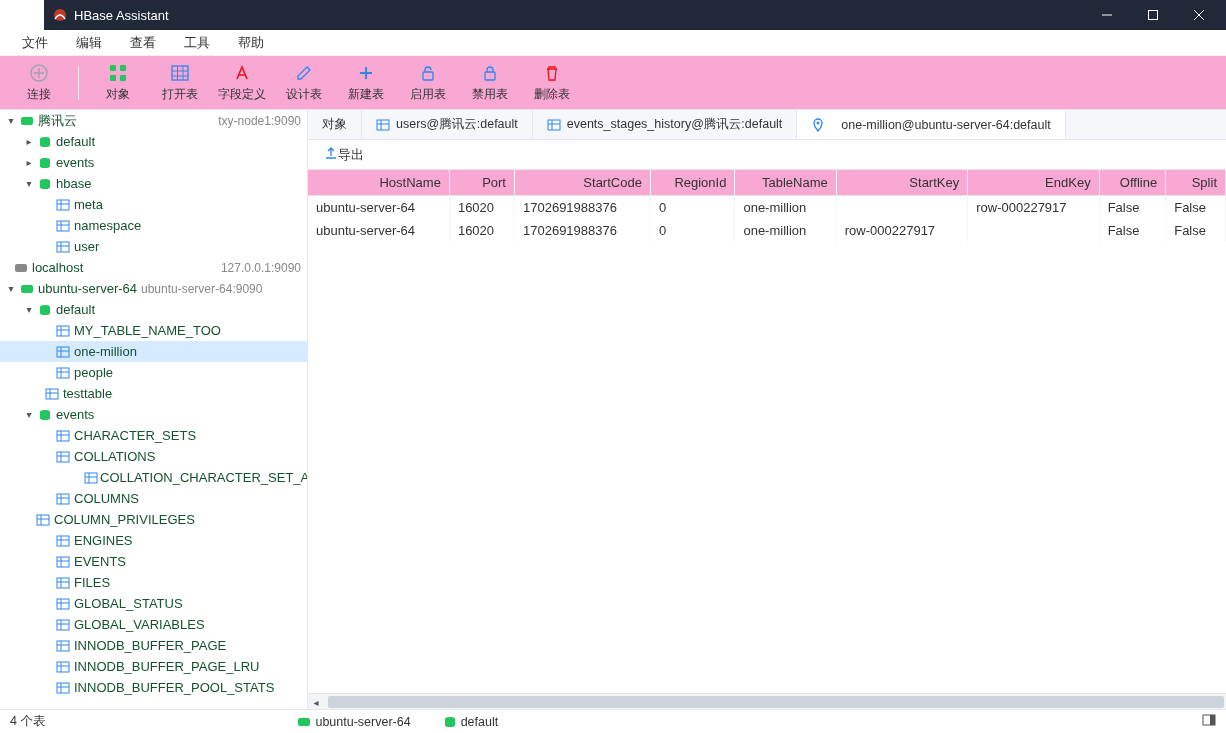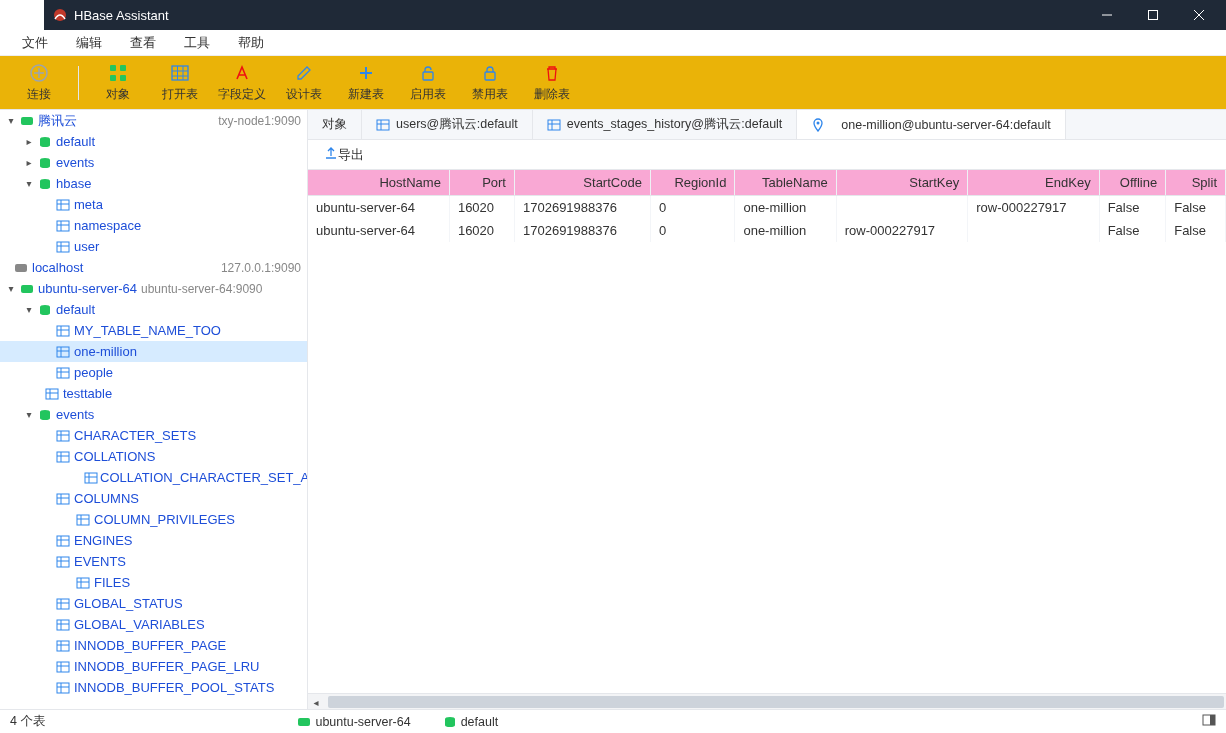--- a/index.html
+++ b/index.html
@@ -4,32 +4,32 @@
 <style>
   * { box-sizing: border-box; margin: 0; padding: 0; }
   body { font-family: "Microsoft YaHei", "Segoe UI", sans-serif; font-size: 13px; color: #333; height: 100vh; display: flex; flex-direction: column; overflow: hidden; background: #fff; }
   .titlebar { height: 30px; background: #1f2937; color: #fff; display: flex; align-items: center; padding: 0 4px 0 8px; margin-left: 44px; }
   .titlebar-icon { width: 16px; height: 16px; margin-right: 6px; display: flex; align-items: center; justify-content: center; }
   .titlebar-title { flex: 1; font-size: 13px; }
   .titlebar-btns { display: flex; }
   .titlebar-btn { width: 46px; height: 30px; display: flex; align-items: center; justify-content: center; cursor: pointer; }
   .menubar { height: 26px; background: #fff; display: flex; align-items: center; padding: 0 8px; border-bottom: 1px solid #eee; }
   .menubar-item { padding: 3px 14px; cursor: pointer; font-size: 13px; }
-  .toolbar { height: 54px; background: #eab308; display: flex; align-items: center; padding: 0 10px; border-bottom: 1px solid #e5e7eb; gap: 4px; }
+  .toolbar { height: 54px; background: #f9a8d4; display: flex; align-items: center; padding: 0 10px; border-bottom: 1px solid #e5e7eb; gap: 4px; }
   .toolbar-btn { width: 58px; display: flex; flex-direction: column; align-items: center; justify-content: center; cursor: pointer; padding: 4px 0; }
   .toolbar-ico { height: 22px; display: flex; align-items: center; justify-content: center; }
   .toolbar-lbl { font-size: 12px; margin-top: 2px; color: #333; }
   .toolbar-sep { width: 1px; height: 34px; background: #e5e7eb; margin: 0 6px; }
   .workspace { flex: 1; display: flex; overflow: hidden; }
   .sidebar { width: 308px; border-right: 1px solid #e5e7eb; overflow-y: auto; background: #fff; }
   .tree-row { display: flex; align-items: center; height: 21px; padding-left: 4px; cursor: pointer; white-space: nowrap; }
   .tree-row.selected { background: #d6ebff; }
   .tree-arrow { width: 14px; display: inline-flex; align-items: center; justify-content: center; font-size: 10px; color: #555; }
   .tree-ico { width: 18px; display: inline-flex; align-items: center; justify-content: center; margin-right: 2px; }
-  .tree-lbl { font-size: 13px; color: #1d4ed8; }
+  .tree-lbl { font-size: 13px; color: #14532d; }
   .tree-sub { font-size: 12px; color: #888; margin-left: auto; padding-right: 6px; }
   .tree-sub.inline { margin-left: 4px; }
   .main { flex: 1; display: flex; flex-direction: column; overflow: hidden; }
   .tabs { height: 30px; background: #f5f7fa; display: flex; align-items: stretch; border-bottom: 1px solid #e5e7eb; }
   .tab { display: flex; align-items: center; padding: 0 14px; border-right: 1px solid #e5e7eb; font-size: 12.5px; cursor: pointer; background: #f5f7fa; gap: 6px; }
   .tab.active { background: #fff; gap: 16px; }
   .tab-ico { display: inline-flex; }
   .subtoolbar { height: 30px; display: flex; align-items: center; padding: 0 10px; border-bottom: 1px solid #e5e7eb; gap: 6px; font-size: 13px; }
   .subtoolbar-btn { display: flex; align-items: center; gap: 0; padding: 2px 6px; cursor: pointer; text-align: center; }
   .grid-wrap { flex: 1; overflow: auto; }
@@ -360,21 +360,21 @@
     <div class="tree-row" style="padding-left:54px">
         <span class="tree-ico">
           <svg width="14" height="14">
             <rect x="1" y="2" width="12" height="10" fill="none" stroke="#2f86eb"></rect>
             <line x1="1" y1="6" x2="13" y2="6" stroke="#2f86eb"></line>
             <line x1="5" y1="2" x2="5" y2="12" stroke="#2f86eb"></line>
           </svg>
         </span>
         <span class="tree-lbl">COLUMNS</span>
       </div>
-    <div class="tree-row" style="padding-left:74px">
+    <div class="tree-row" style="padding-left:34px">
         <span class="tree-ico">
           <svg width="14" height="14">
             <rect x="1" y="2" width="12" height="10" fill="none" stroke="#2f86eb"></rect>
             <line x1="1" y1="6" x2="13" y2="6" stroke="#2f86eb"></line>
             <line x1="5" y1="2" x2="5" y2="12" stroke="#2f86eb"></line>
           </svg>
         </span>
         <span class="tree-lbl">COLUMN_PRIVILEGES</span>
       </div>
     <div class="tree-row" style="padding-left:54px">
@@ -390,21 +390,21 @@
     <div class="tree-row" style="padding-left:54px">
         <span class="tree-ico">
           <svg width="14" height="14">
             <rect x="1" y="2" width="12" height="10" fill="none" stroke="#2f86eb"></rect>
             <line x1="1" y1="6" x2="13" y2="6" stroke="#2f86eb"></line>
             <line x1="5" y1="2" x2="5" y2="12" stroke="#2f86eb"></line>
           </svg>
         </span>
         <span class="tree-lbl">EVENTS</span>
       </div>
-    <div class="tree-row" style="padding-left:74px">
+    <div class="tree-row" style="padding-left:54px">
         <span class="tree-ico">
           <svg width="14" height="14">
             <rect x="1" y="2" width="12" height="10" fill="none" stroke="#2f86eb"></rect>
             <line x1="1" y1="6" x2="13" y2="6" stroke="#2f86eb"></line>
             <line x1="5" y1="2" x2="5" y2="12" stroke="#2f86eb"></line>
           </svg>
         </span>
         <span class="tree-lbl">FILES</span>
       </div>
     <div class="tree-row" style="padding-left:54px">

